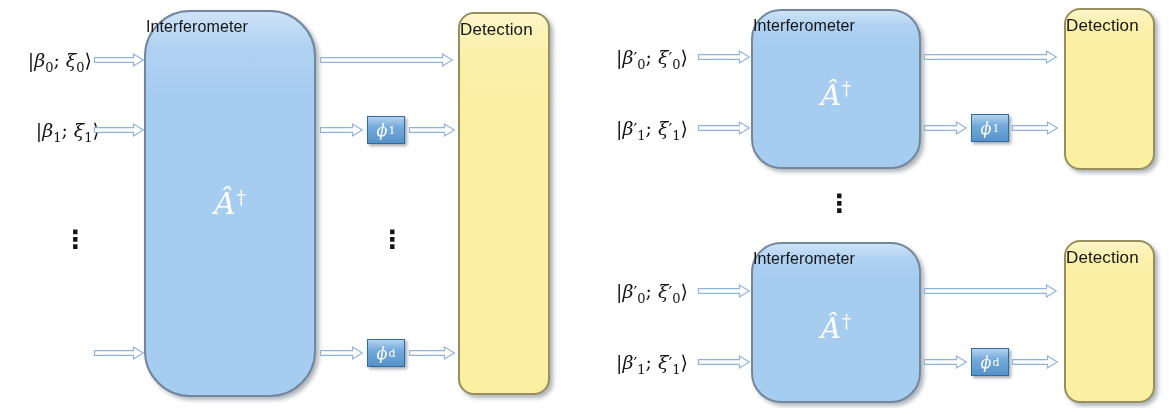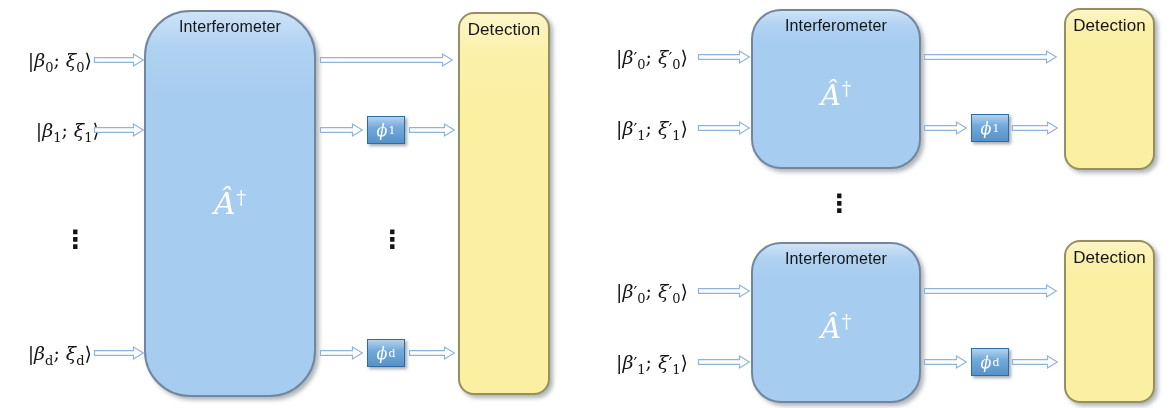--- a/index.html
+++ b/index.html
@@ -17,21 +17,21 @@
     box-shadow: 3px 3px 4px rgba(110,120,130,.55);
   }
   .det {
     background-color: var(--detection-fill, #fbefa2);
     background-image: linear-gradient(180deg, rgba(255,255,255,.40) 0%, rgba(255,255,255,.10) 10%, rgba(255,255,255,0) 25%);
     border: 2px solid var(--detection-border, #97905e);
     box-shadow: 3px 3px 4px rgba(110,120,130,.55);
     text-decoration: underline;
   }
   .box .title {
-    position:absolute; top:6px; left:0; right:0; text-align:center;
+    position:absolute; top:6px; left:0; right:0; 
     font-size:16px; color:#151515; letter-spacing:.1px;
   }
   .det .title { font-size:17px; }
   .op {
     position:absolute; inset:0; display:flex; align-items:center; justify-content:center;
     color: var(--operator-color, #ffffff);
     font-family:"DejaVu Serif", serif; font-style:italic; font-size:30px;
   }
   .op .opdag { font-size:19px; font-style:normal; vertical-align:10px; margin-left:1px; }
 
@@ -71,23 +71,20 @@
 <body>
 
 <div class="canvas">
 
   <div class="ket-label" style="left:4px;top:46px;width:88px;">
     <span>|</span><i>β</i><sub>0</sub><span>;</span><i class="xi">ξ</i><sub>0</sub><span>⟩</span>
   </div>
   <div class="ket-label" style="left:12px;top:116px;width:88px;">
     <span>|</span><i>β</i><sub>1</sub><span>;</span><i class="xi">ξ</i><sub>1</sub><span>⟩</span>
   </div>
-  <div class="ket-label" style="left:2px;top:339px;width:90px;">
-    <span>|</span><i>β</i><sub>d</sub><span>;</span><i class="xi">ξ</i><sub>d</sub><span>⟩</span>
-  </div>
   <div class="vdots" style="left:63px;top:227px;">⋮</div>
 
   <svg class="arrow" style="left:94px;top:53px;" width="50" height="14">
       <path d="M0.5,4.7 L39.5,4.7 L39.5,1 L49.3,7 L39.5,13 L39.5,9.3 L0.5,9.3 Z"></path>
     </svg>
   <svg class="arrow" style="left:94px;top:123px;" width="50" height="14">
       <path d="M0.5,4.7 L39.5,4.7 L39.5,1 L49.3,7 L39.5,13 L39.5,9.3 L0.5,9.3 Z"></path>
     </svg>
   <svg class="arrow" style="left:94px;top:346px;" width="50" height="14">
       <path d="M0.5,4.7 L39.5,4.7 L39.5,1 L49.3,7 L39.5,13 L39.5,9.3 L0.5,9.3 Z"></path>

